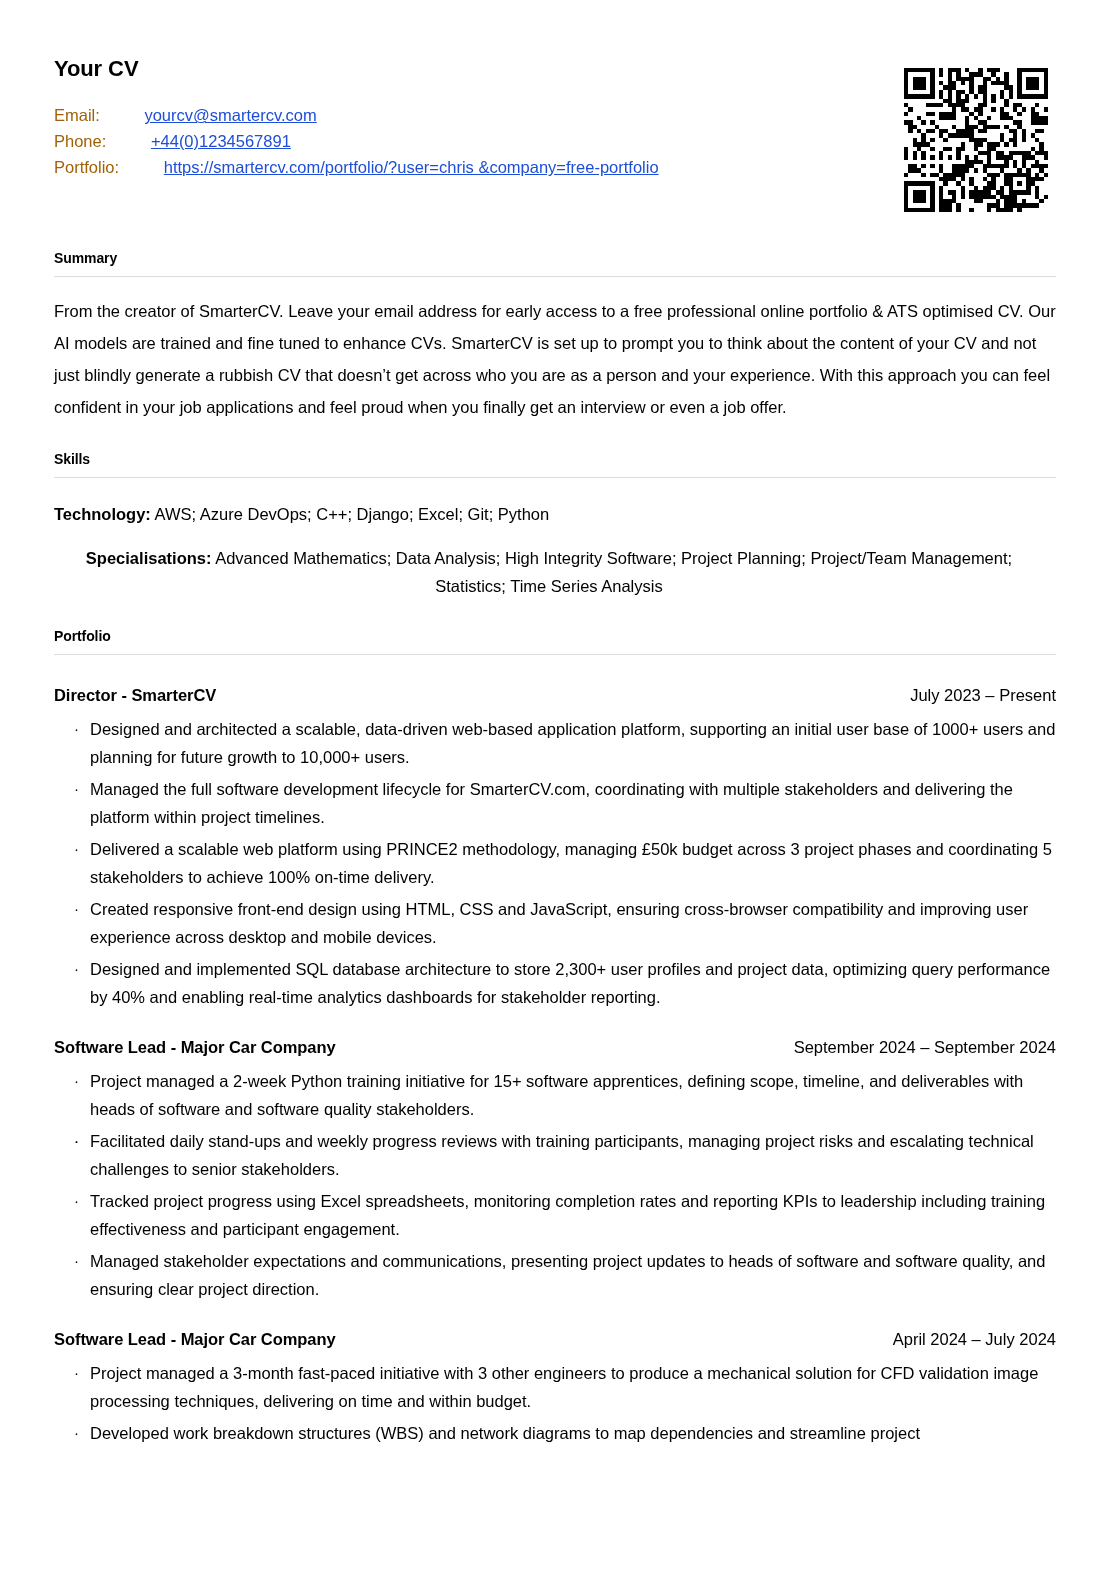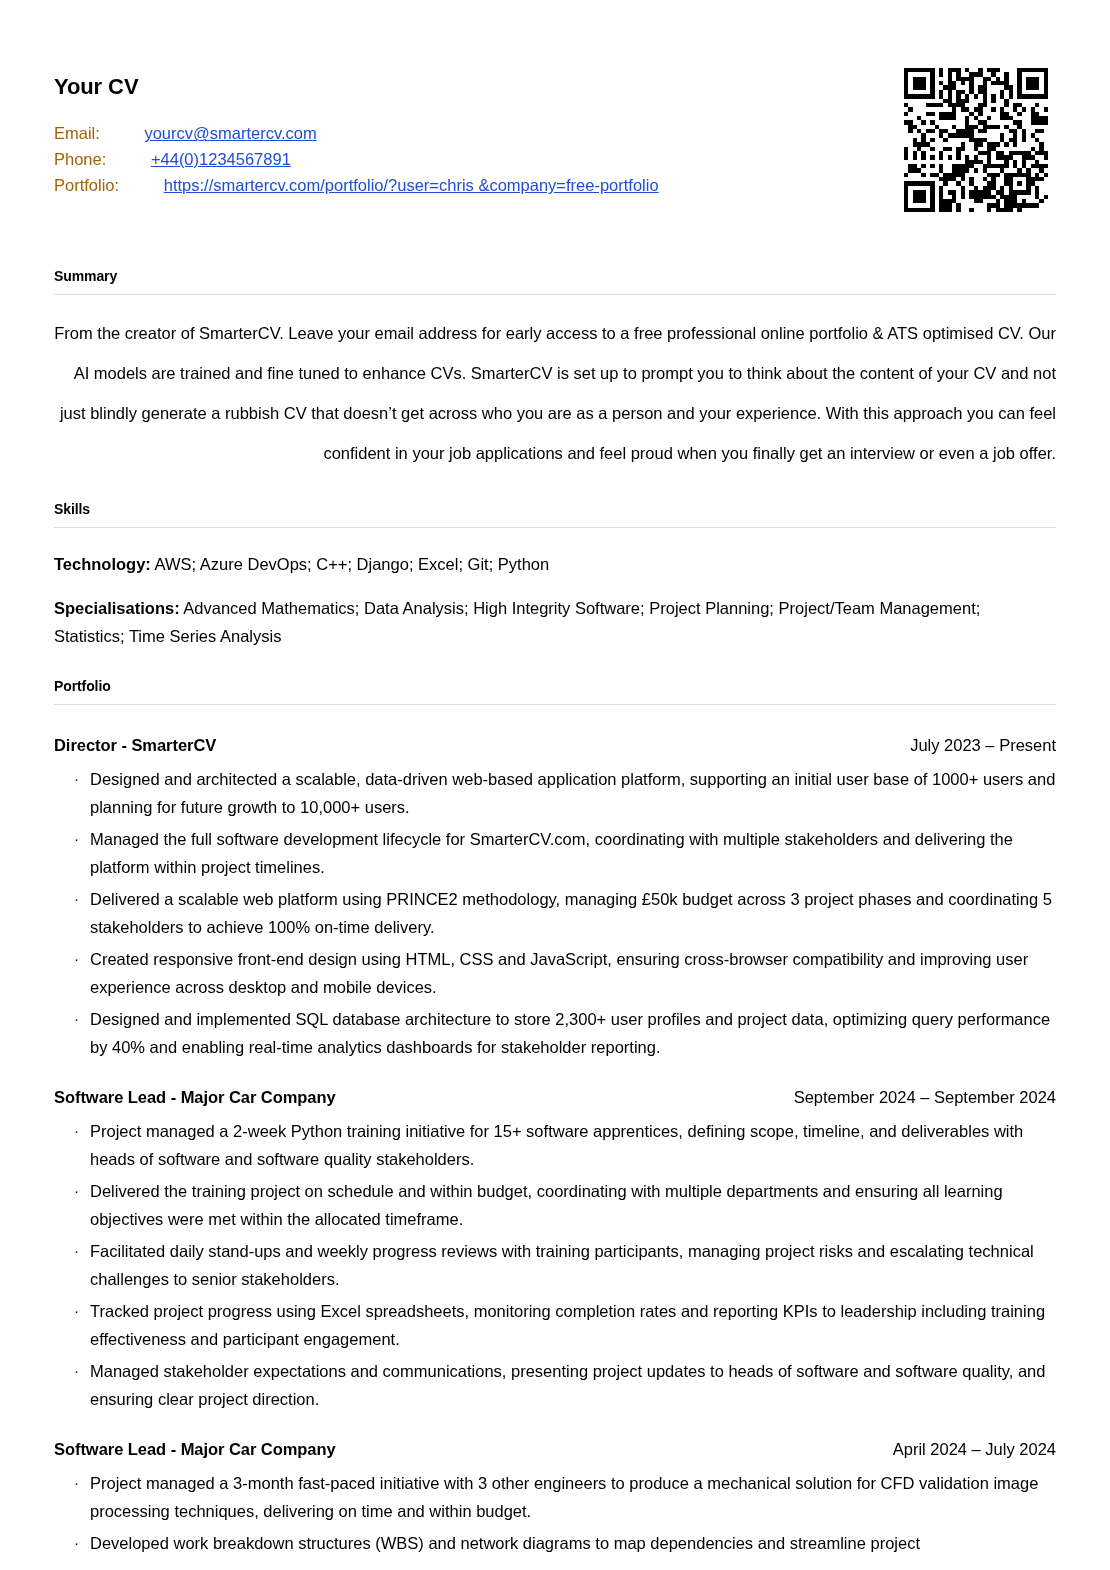--- a/index.html
+++ b/index.html
@@ -20,21 +20,21 @@
     width: 1110px;
     height: 1570px;
     box-sizing: border-box;
     padding: 0 54px;
     background: #ffffff;
   }
 
   
   .header {
     position: relative;
-    padding-top: 74px;
+    padding-top: 56px;
     min-height: 160px;
   }
   .cv-title {
     font-size: 22px;
     font-weight: bold;
     line-height: 1.2;
     letter-spacing: -0.1px;
     margin: 0 0 20px 0;
   }
   .contact-line {
@@ -67,31 +67,31 @@
     font-weight: bold;
     letter-spacing: -0.1px;
     margin: 0;
     padding: 0 0 10px 0;
     border-bottom: 1px solid #dcdcdc;
   }
   .section-body { padding-top: 4px; }
 
   .summary-text {
     font-size: 16.5px;
-    line-height: 40px;
-    text-align: right;
+    line-height: 32px;
+    text-align: left;
     margin: 14px 0 0 0;
   }
 
   .skill-row {
     font-size: 16.5px;
     line-height: 28px;
     margin: 0 12px 0 0;
   }
-  .skill-row + .skill-row { margin-top: 16px; }
+  .skill-row + .skill-row { margin-top: 16px; text-align: center; }
   .skill-label { font-weight: bold; }
 
   
   .job { margin-top: 0; }
   .job-head {
     display: flex;
     align-items: baseline;
     justify-content: space-between;
     font-size: 16.5px;
     line-height: 24px;
@@ -203,21 +203,21 @@
             </ul>
           </div>
           <div class="sp-20"></div>
           <div class="job">
             <div class="job-head">
               <span class="job-title">Software Lead - Major Car Company</span>
               <span class="job-dates">September 2024 – September 2024</span>
             </div>
             <ul class="bullets">
               <li><span class="dot">·</span><span>Project managed a 2-week Python training initiative for 15+ software apprentices, defining scope, timeline, and deliverables with heads of software and software quality stakeholders.</span></li>
-              <li><span class="dot">·</span><span>Delivered the training project on schedule and within budget, coordinating with multiple departments and ensuring all learning objectives were met within the allocated timeframe.</span></li>
+              <li><span class="dot">·</span></li>
               <li><span class="dot">·</span><span>Facilitated daily stand-ups and weekly progress reviews with training participants, managing project risks and escalating technical challenges to senior stakeholders.</span></li>
               <li><span class="dot">·</span><span>Tracked project progress using Excel spreadsheets, monitoring completion rates and reporting KPIs to leadership including training effectiveness and participant engagement.</span></li>
               <li><span class="dot">·</span><span>Managed stakeholder expectations and communications, presenting project updates to heads of software and software quality, and ensuring clear project direction.</span></li>
             </ul>
           </div>
           <div class="sp-20"></div>
           <div class="job">
             <div class="job-head">
               <span class="job-title">Software Lead - Major Car Company</span>
               <span class="job-dates">April 2024 – July 2024</span>

